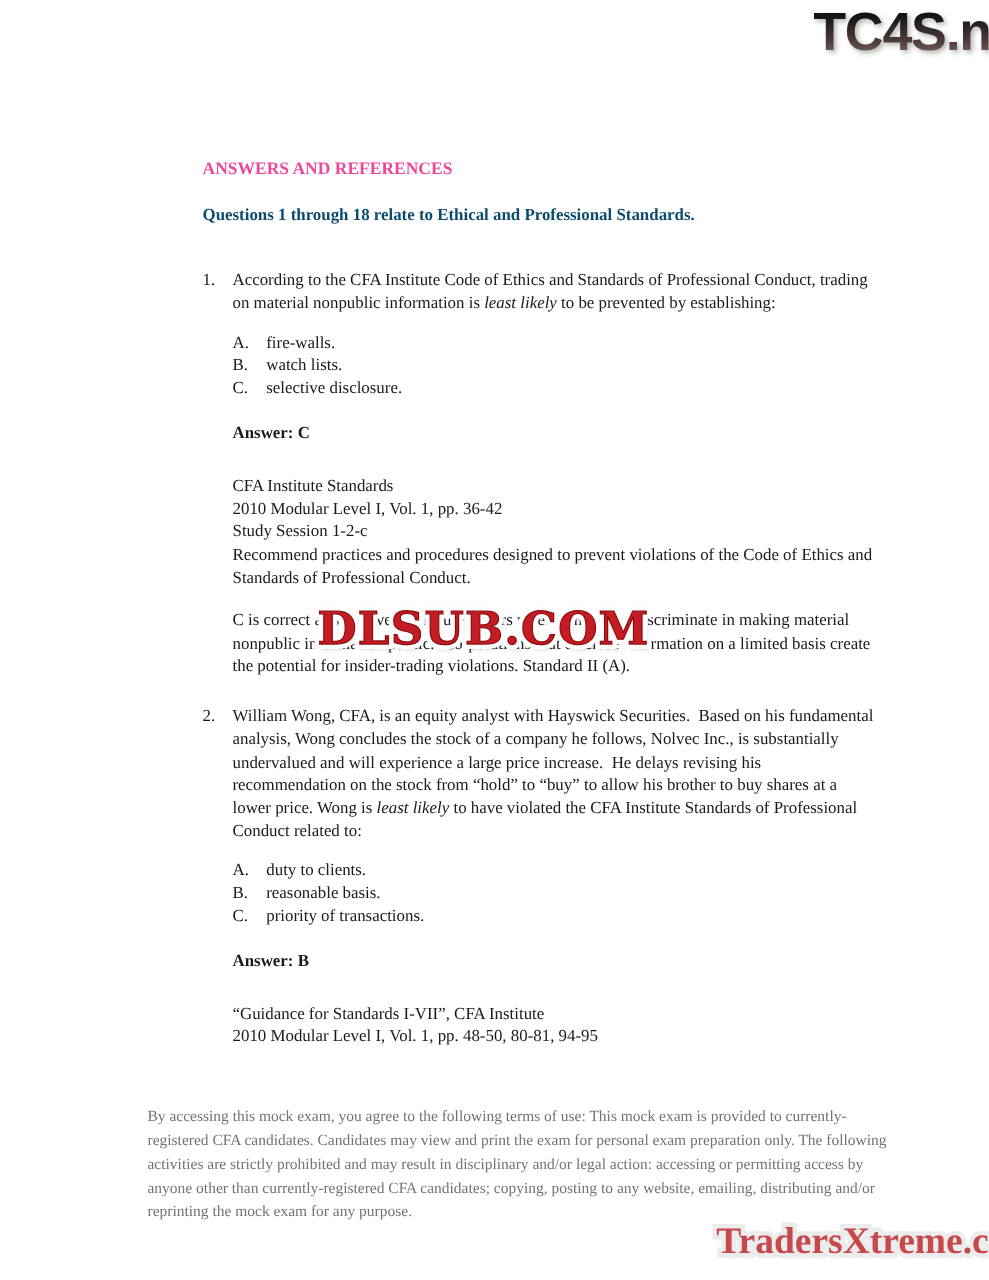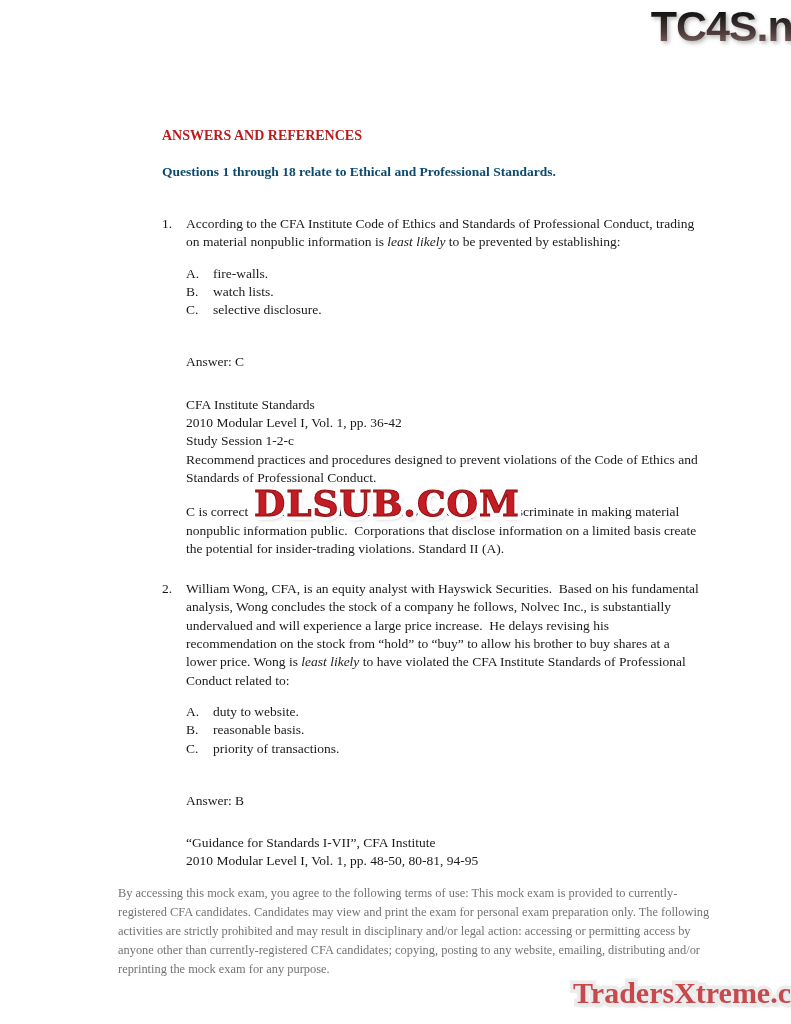--- a/index.html
+++ b/index.html
@@ -27,38 +27,38 @@
       -webkit-background-clip:text;background-clip:text;color:transparent;
     }
   }
   
   .content{padding:124px 98px 0 118px;}
   .doc-title{
     font-size:18px;font-weight:bold;color:#2e6da4;
     line-height:22px;
   }
   .doc-subtitle{
-    font-size:14px;font-weight:bold;color:#b91c1c;
+    font-size:14px;font-weight:bold;color:#ec4899;
     line-height:18px;margin-top:3px;
   }
   .section-intro{
     font-size:13.5px;font-weight:bold;color:#0c4a6e;
     line-height:18px;margin-top:18px;
   }
   .question{margin-top:34px;font-size:13.5px;line-height:18.3px;}
   .question.q2{margin-top:22px;}
   .q-row{display:flex;}
   .q-num{width:24px;flex:0 0 24px;}
   .q-body{width:516px;}
   .q-stem{white-space:pre-wrap;}
   .it{font-style:italic;}
   .options{margin-top:13px;}
   .option{display:flex;}
   .opt-letter{width:27px;flex:0 0 27px;}
-  .answer{font-weight:normal;margin-top:34px;}
+  .answer{font-weight:bold;margin-top:18px;}
   .refs{margin-top:24px;}
   .explanation{margin-top:16px;white-space:pre-wrap;}
   
   .footer-terms{
     position:absolute;left:118px;top:884px;width:592px;
     font-size:12.4px;line-height:19px;color:#737373;
   }
   
   .wm-stack{position:relative;display:inline-block;white-space:nowrap;user-select:none;}
   .wm-back{
@@ -121,21 +121,21 @@
       </div>
     </div>
 
     <div class="question q2 q-row">
       <div class="q-num">2.</div>
       <div class="q-body">
         <div class="q-stem"><span>William Wong, CFA, is an equity analyst with Hayswick Securities.  Based on his fundamental analysis, Wong concludes the stock of a company he follows, Nolvec Inc., is substantially undervalued and will experience a large price increase.  He delays revising his recommendation on the stock from “hold” to “buy” to allow his brother to buy shares at a lower price. Wong is </span><span class="it">least likely</span><span> to have violated the CFA Institute Standards of Professional Conduct related to:</span></div>
         <div class="options">
           <div class="option">
             <span class="opt-letter">A.</span>
-            <span>duty to website.</span>
+            <span>duty to clients.</span>
           </div>
           <div class="option">
             <span class="opt-letter">B.</span>
             <span>reasonable basis.</span>
           </div>
           <div class="option">
             <span class="opt-letter">C.</span>
             <span>priority of transactions.</span>
           </div>
         </div>

